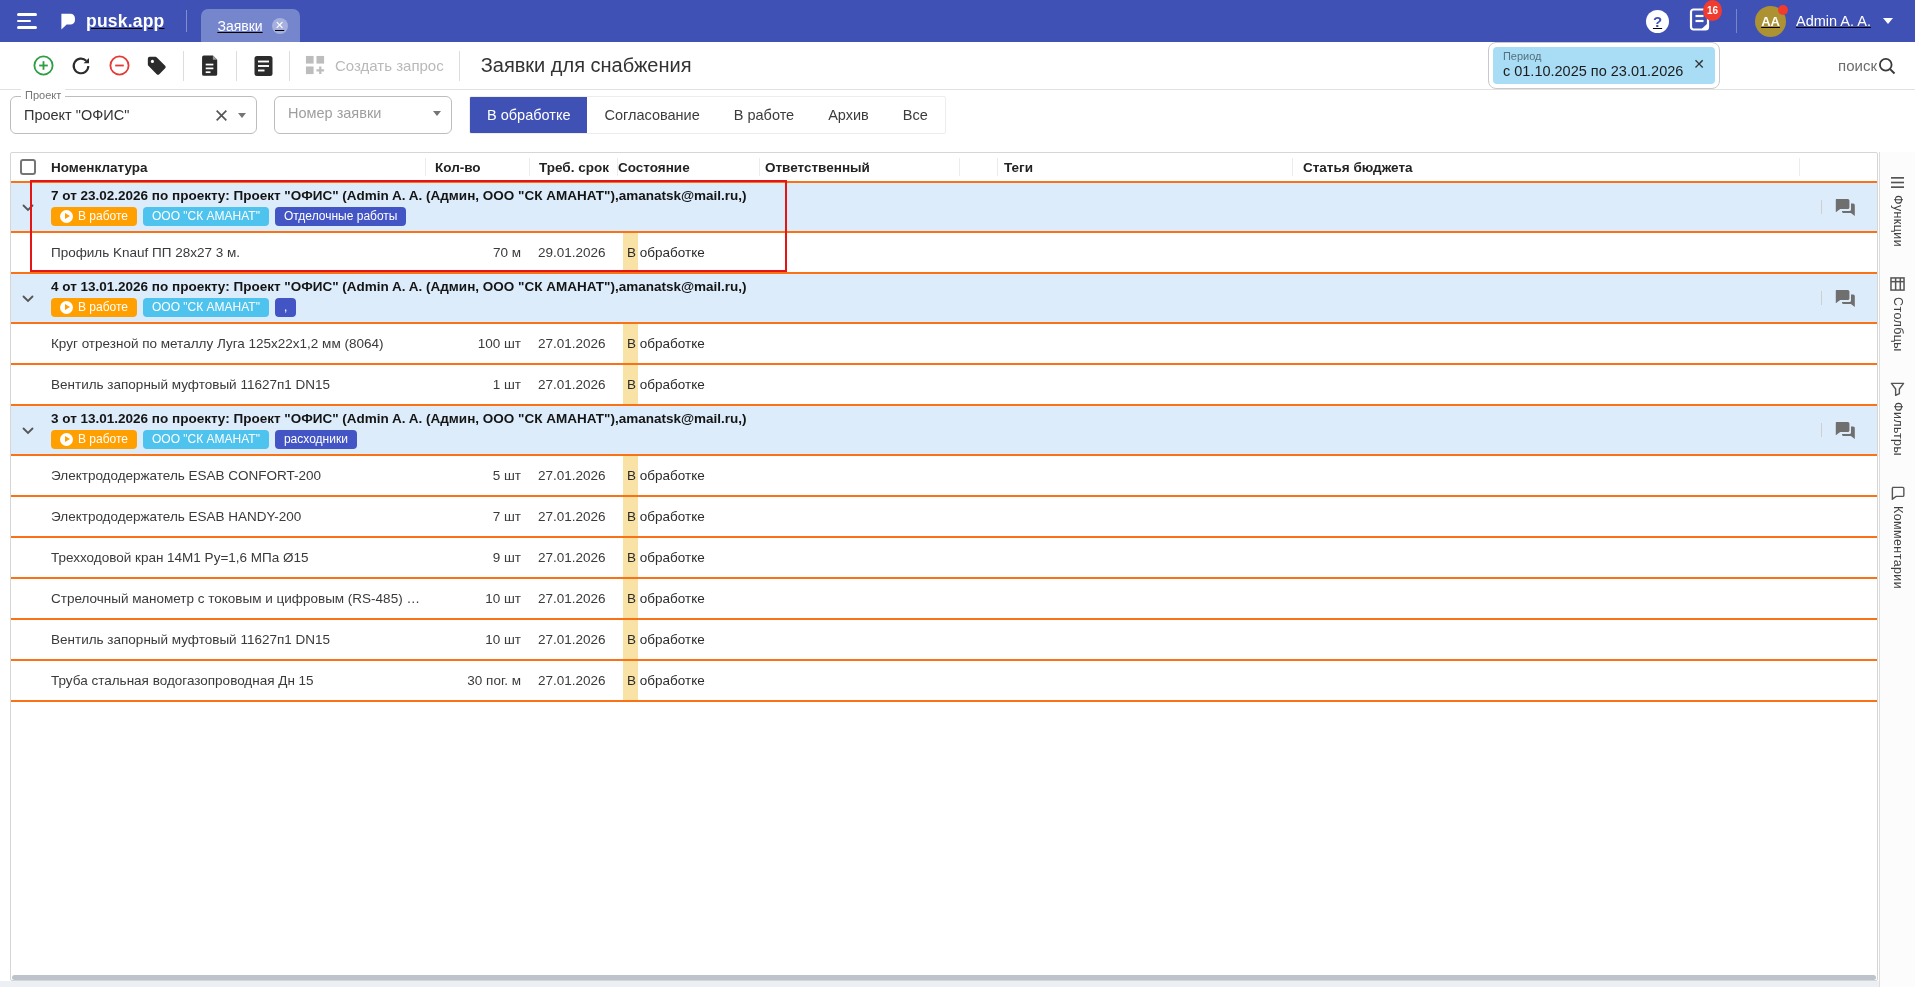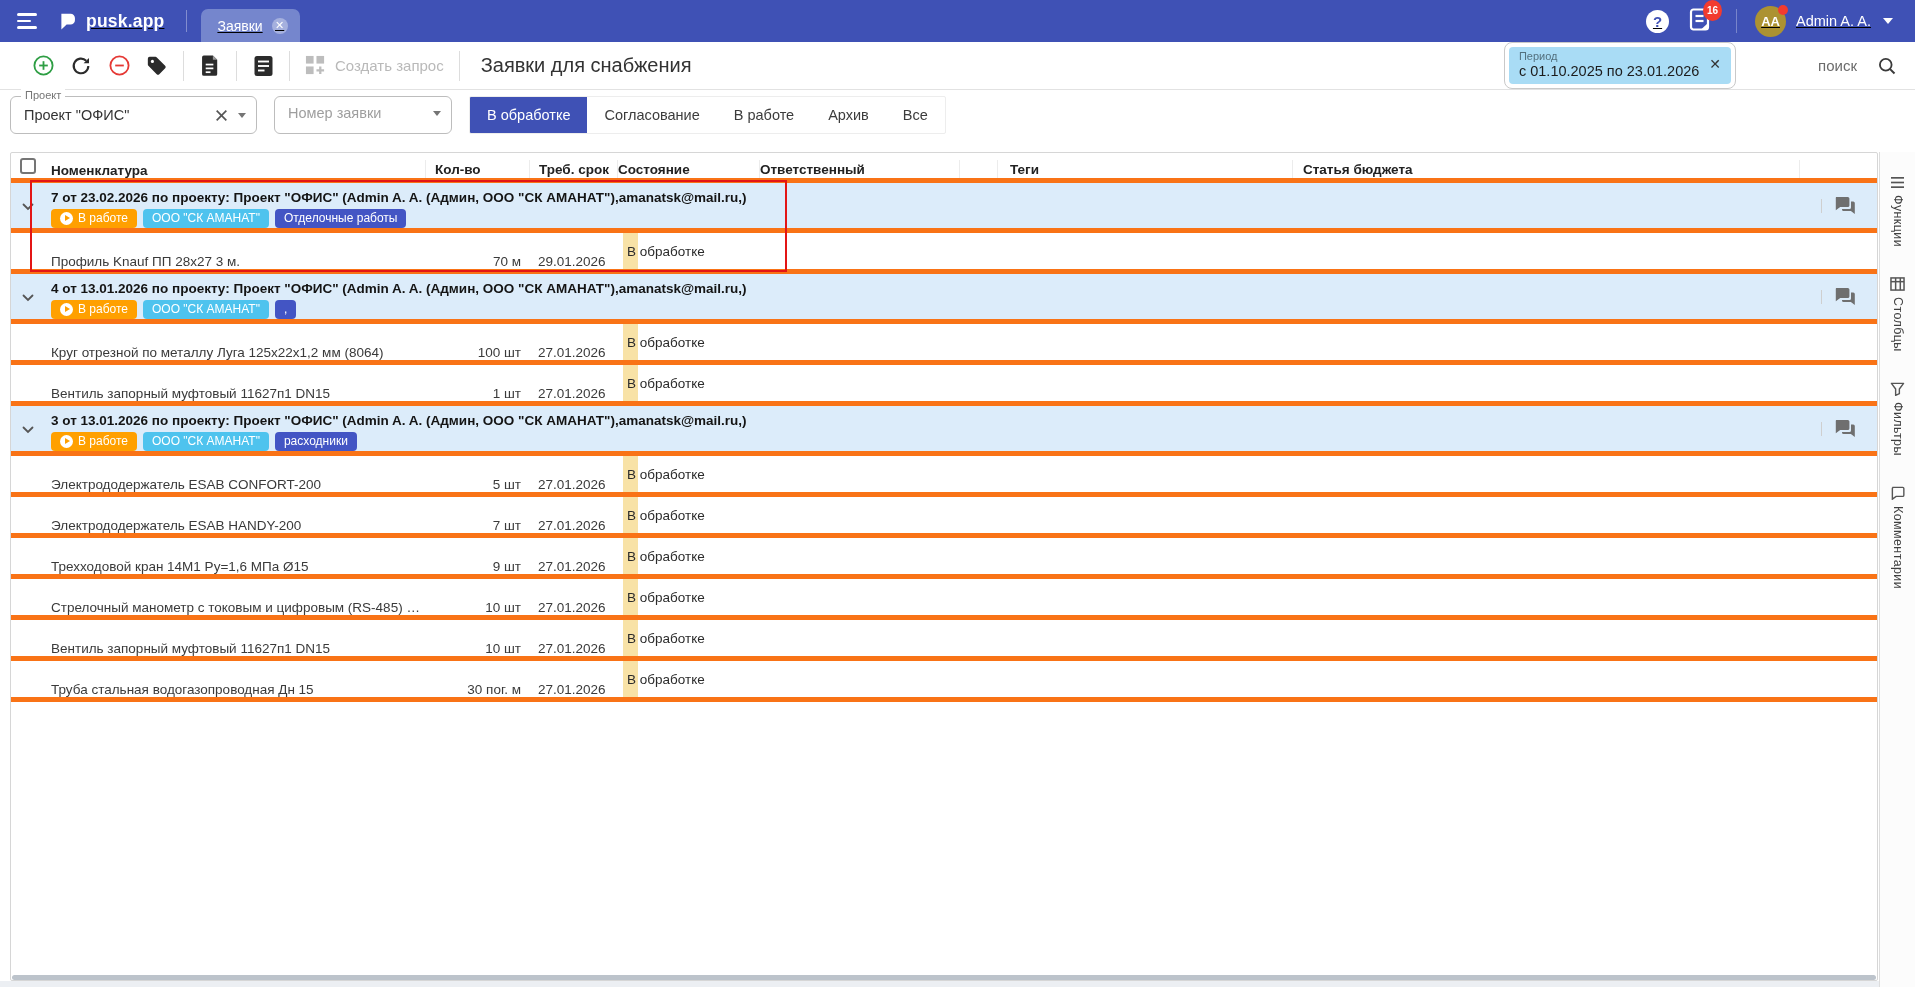--- a/index.html
+++ b/index.html
@@ -37,49 +37,49 @@
   .tb-divider{width:1px;height:30px;background:#ddd;margin:0 7px;}
   .create-btn{display:flex;align-items:center;gap:9px;color:#b9b9b9;font-size:15px;margin:0 8px;cursor:default;}
   .page-title{font-size:20px;color:#333;margin-left:14px;}
   .toolbar-right{margin-left:auto;display:flex;align-items:center;}
   .period-box{border:1px solid #c9c9c9;border-radius:8px;padding:4px;background:#fff;cursor:pointer;}
   .period-chip{background:#A9DCF5;border-radius:4px;padding:3px 10px 5px 10px;display:flex;flex-direction:column;position:relative;}
   .period-label{font-size:11px;color:#53707E;margin-bottom:1px;}
   .period-row{display:flex;align-items:center;gap:10px;}
   .period-value{font-size:14.5px;color:#1c1c1c;}
   .chip-x{font-size:14px;color:#333;line-height:1;align-self:flex-start;margin-top:-6px;cursor:pointer;}
-  .search{display:flex;align-items:center;gap:20px;margin-left:82px;margin-right:18px;cursor:pointer;}
+  .search{display:flex;align-items:center;gap:0;margin-left:118px;margin-right:18px;cursor:pointer;}
   .search-label{font-size:15px;color:#6b6b6b;}
 
   
   .filterbar{position:absolute;left:0;top:90px;right:36px;height:50px;display:flex;align-items:center;padding-left:10px;gap:17px;}
   .field{position:relative;height:38px;border:1px solid #bdbdbd;border-radius:6px;display:flex;align-items:center;background:#fff;cursor:pointer;}
   .field-legend{position:absolute;top:-8px;left:10px;background:#fff;padding:0 4px;font-size:11px;color:#757575;}
   .field-project{width:247px;padding:0 10px 0 13px;}
   .field-number{width:178px;padding:0 10px 4px 13px;}
   .field-value{font-size:14.5px;color:#333;flex:1;}
   .field-placeholder{font-size:14.5px;color:#9e9e9e;flex:1;}
   .select-caret{width:0;height:0;border-left:4.5px solid transparent;border-right:4.5px solid transparent;border-top:5.5px solid #757575;margin-left:9px;}
   .status-tabs{display:flex;height:38px;border:1px solid #ededed;border-radius:2px;overflow:hidden;background:#fff;}
   .status-tab{display:flex;align-items:center;padding:0 17px;font-size:14.5px;color:#3c3c3c;cursor:pointer;white-space:nowrap;}
   .status-tab.active{background:var(--accent);color:#fff;}
 
   
   .table-wrap{position:absolute;left:10px;top:152px;right:37px;bottom:6px;border:1px solid #d6d6d6;border-radius:2px;background:#fff;overflow:hidden;}
-  .row{display:flex;align-items:flex-end;border-bottom:5px solid #f97316;}
+  .row{display:flex;align-items:center;border-bottom:2px solid #f97316;}
   .header-row{height:30px;font-weight:bold;font-size:13.5px;color:#222;}
   .c-expand{width:34px;flex:none;display:flex;align-items:center;justify-content:center;height:100%;}
   .c-name{width:380px;flex:none;padding-left:6px;overflow:hidden;white-space:nowrap;text-overflow:ellipsis;}
   .c-qty{width:104px;flex:none;text-align:right;padding-right:8px;}
   .c-qty.hdr{text-align:left;padding-left:9px;}
   .c-date{width:88px;flex:none;padding-left:9px;}
   .c-status{width:142px;flex:none;position:relative;height:100%;display:flex;align-items:center;}
-  .c-resp{width:200px;flex:none;}
+  .c-resp{width:200px;flex:none;padding-left:5px;}
   .c-spacer{width:38px;flex:none;height:100%;}
-  .c-tags{width:295px;flex:none;padding-left:12px;}
+  .c-tags{width:295px;flex:none;padding-left:6px;}
   .c-budget{flex:1;padding-left:10px;}
   .c-comment{width:78px;flex:none;display:flex;align-items:center;justify-content:center;gap:12px;height:100%;}
   .header-row .c-qty,.header-row .c-date,.header-row .c-status,.header-row .c-resp,
   .header-row .c-spacer,.header-row .c-tags,.header-row .c-budget,.header-row .c-comment{border-left:1px solid #ececec;height:18px;display:flex;align-items:center;}
   .header-row .c-status{position:static;}
   .checkbox{width:16px;height:16px;border:2px solid #757575;border-radius:3px;background:#fff;cursor:pointer;}
   .group-row{height:50px;background:var(--group-bg);cursor:pointer;}
   .group-main{flex:1;display:flex;flex-direction:column;justify-content:center;gap:4px;overflow:hidden;padding-left:6px;}
   .group-title{font-size:13.5px;font-weight:bold;color:#141414;white-space:nowrap;}
   .badges{display:flex;gap:6px;}

